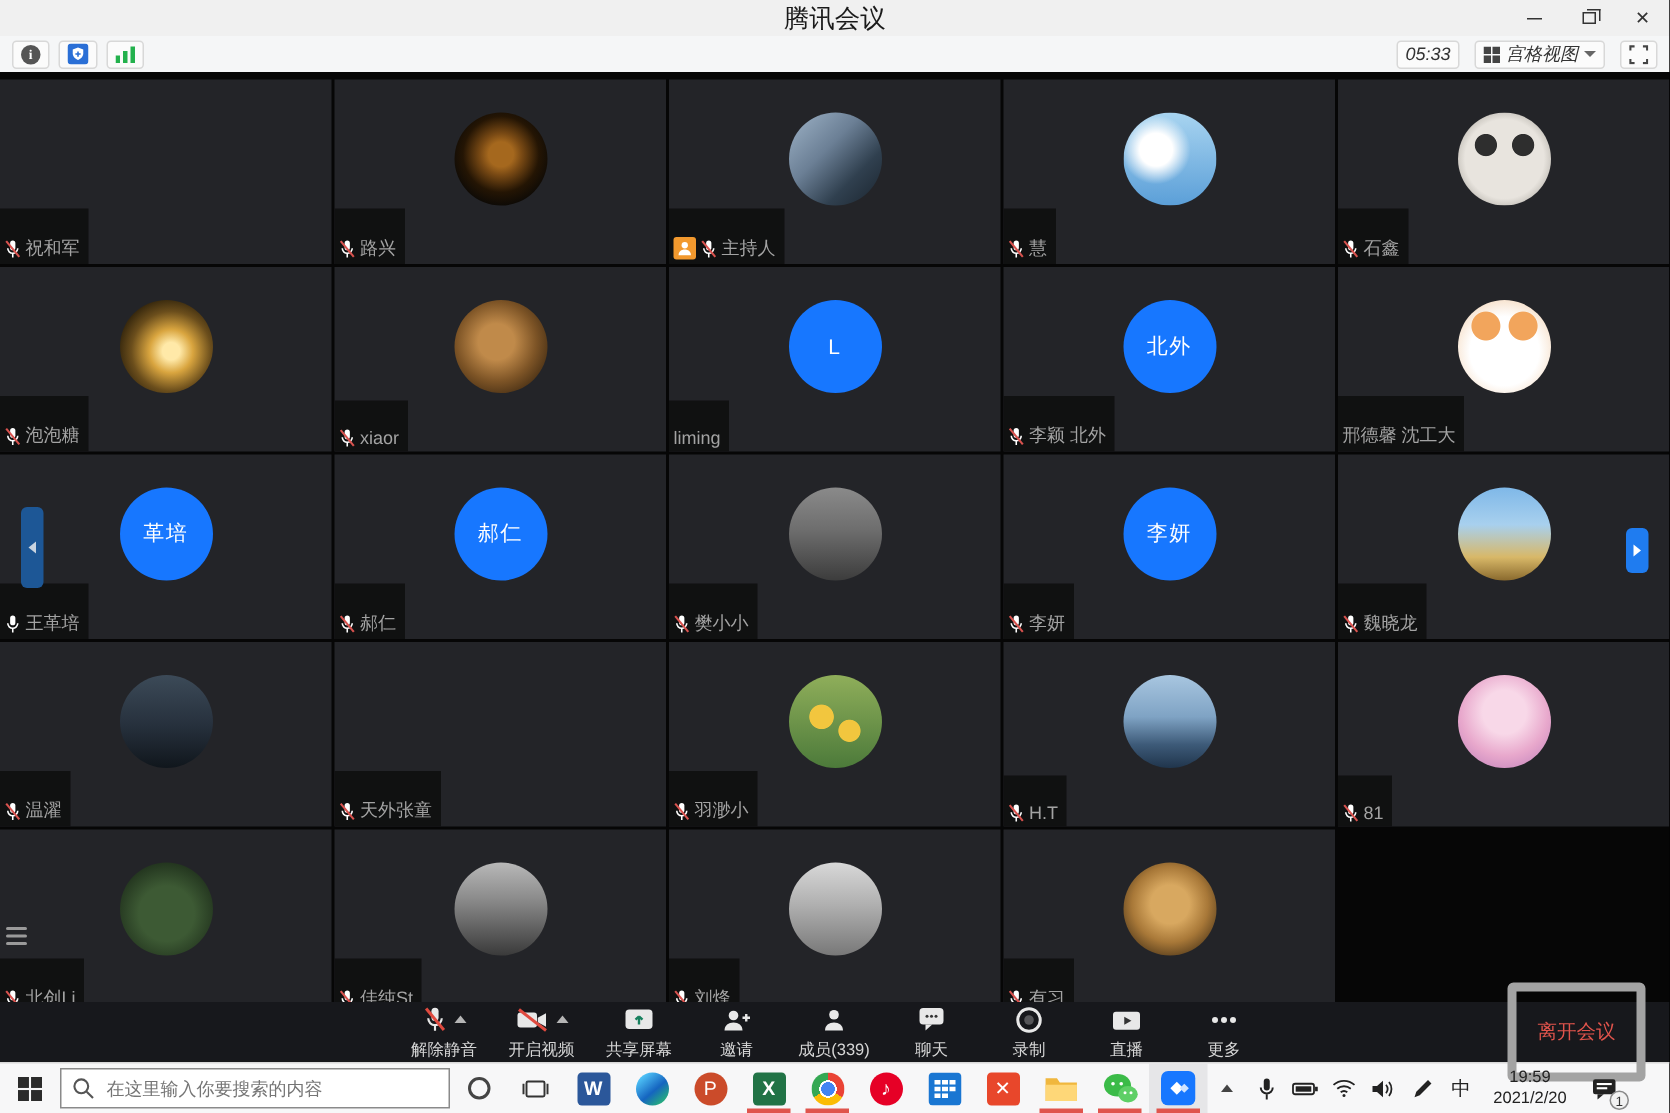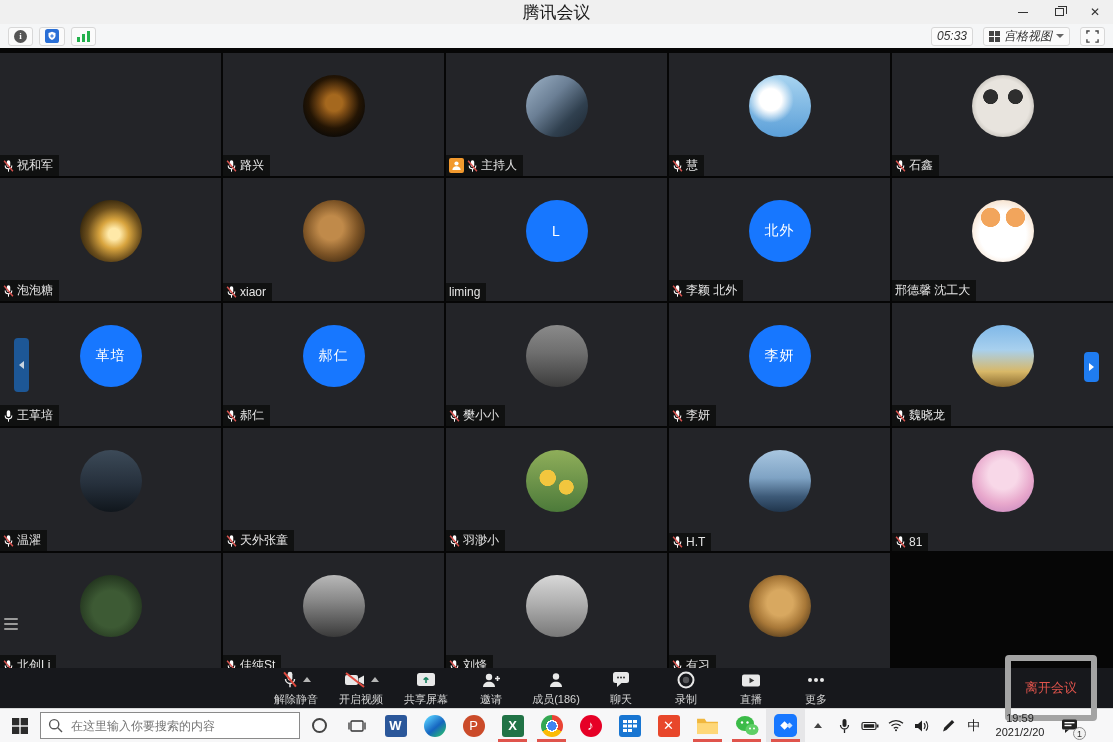--- a/index.html
+++ b/index.html
@@ -22,21 +22,21 @@
   .caret-down { width:0; height:0; border-left:4px solid transparent; border-right:4px solid transparent; border-top:4px solid #666; }
   .info-circle { width:13px; height:13px; border-radius:50%; background:#555; color:#fff; font-size:9px; font-weight:bold; display:flex; align-items:center; justify-content:center; font-family:"Liberation Serif",serif; }
 
   
   #grid { position:relative; height:620px; background:#060606; padding-top:5px; overflow:hidden; }
   #grid-inner { display:grid; grid-template-columns:repeat(5,1fr); grid-auto-rows:123px; gap:2px; }
   .tile { position:relative; background:#232428; overflow:hidden; }
   .avatar { width:62px; height:62px; border-radius:50%; position:absolute; left:50%; top:calc(50% - 9px); transform:translate(-50%,-50%); background:#3a3b40; }
   .avatar.initials { background:#1777ff; display:flex; align-items:center; justify-content:center; }
   .avatar-text { color:#fff; font-size:14px; letter-spacing:1px; }
-  .tile-label { position:absolute; left:0; bottom:0; display:flex; align-items:center; gap:3px; background:rgba(12,12,12,.78); padding:2px 6px 2px 3px; font-size:12px; color:#e5e5e5; white-space:nowrap; max-width:100%; z-index:2;text-align:right; }
+  .tile-label { position:absolute; left:0; bottom:0; display:flex; align-items:center; gap:3px; background:rgba(12,12,12,.78); padding:18px 6px 2px 3px; font-size:12px; color:#a3a3a3; white-space:nowrap; max-width:100%; z-index:2;text-align:right; }
   .host-badge { width:15px; height:15px; border-radius:2px; background:#f2992e; display:flex; align-items:center; justify-content:center; }
   .mic { flex:none; }
 
   
   #speaking-banner { position:absolute; top:32px; right:0; width:193px; height:27px; background:rgba(48,48,48,.93); display:flex; align-items:center; gap:10px; padding:0 10px; font-size:12px; color:#ddd; z-index:6; }
   .logo-diamonds { margin-left:auto; display:flex; }
   .logo-diamonds span { width:10px; height:10px; background:#6e6e6e; transform:rotate(45deg); display:inline-block; }
   .logo-diamonds span:last-child { margin-left:-4px; background:#4f4f4f; }
 
   
@@ -538,21 +538,21 @@
       </div>
       <span>邀请</span>
     </div>
     <div class="f-item">
       <div class="f-ic">
         <svg width="16" height="16" viewBox="0 0 16 16">
             <circle cx="8" cy="4.5" r="3.2" fill="#e8e8e8"></circle>
             <path d="M2 15c0-3.3 2.7-5.3 6-5.3s6 2 6 5.3z" fill="#e8e8e8"></path>
           </svg>
       </div>
-      <span>成员(186)</span>
+      <span>成员(339)</span>
     </div>
     <div class="f-item">
       <div class="f-ic">
         <svg width="18" height="17" viewBox="0 0 18 17">
             <rect x="1" y="1" width="16" height="11" rx="2.5" fill="#e8e8e8"></rect>
             <path d="M5 12v4l4.5-4z" fill="#e8e8e8"></path>
             <circle cx="6" cy="6.5" r="1" fill="#333"></circle>
             <circle cx="9" cy="6.5" r="1" fill="#333"></circle>
             <circle cx="12" cy="6.5" r="1" fill="#333"></circle>
           </svg>

